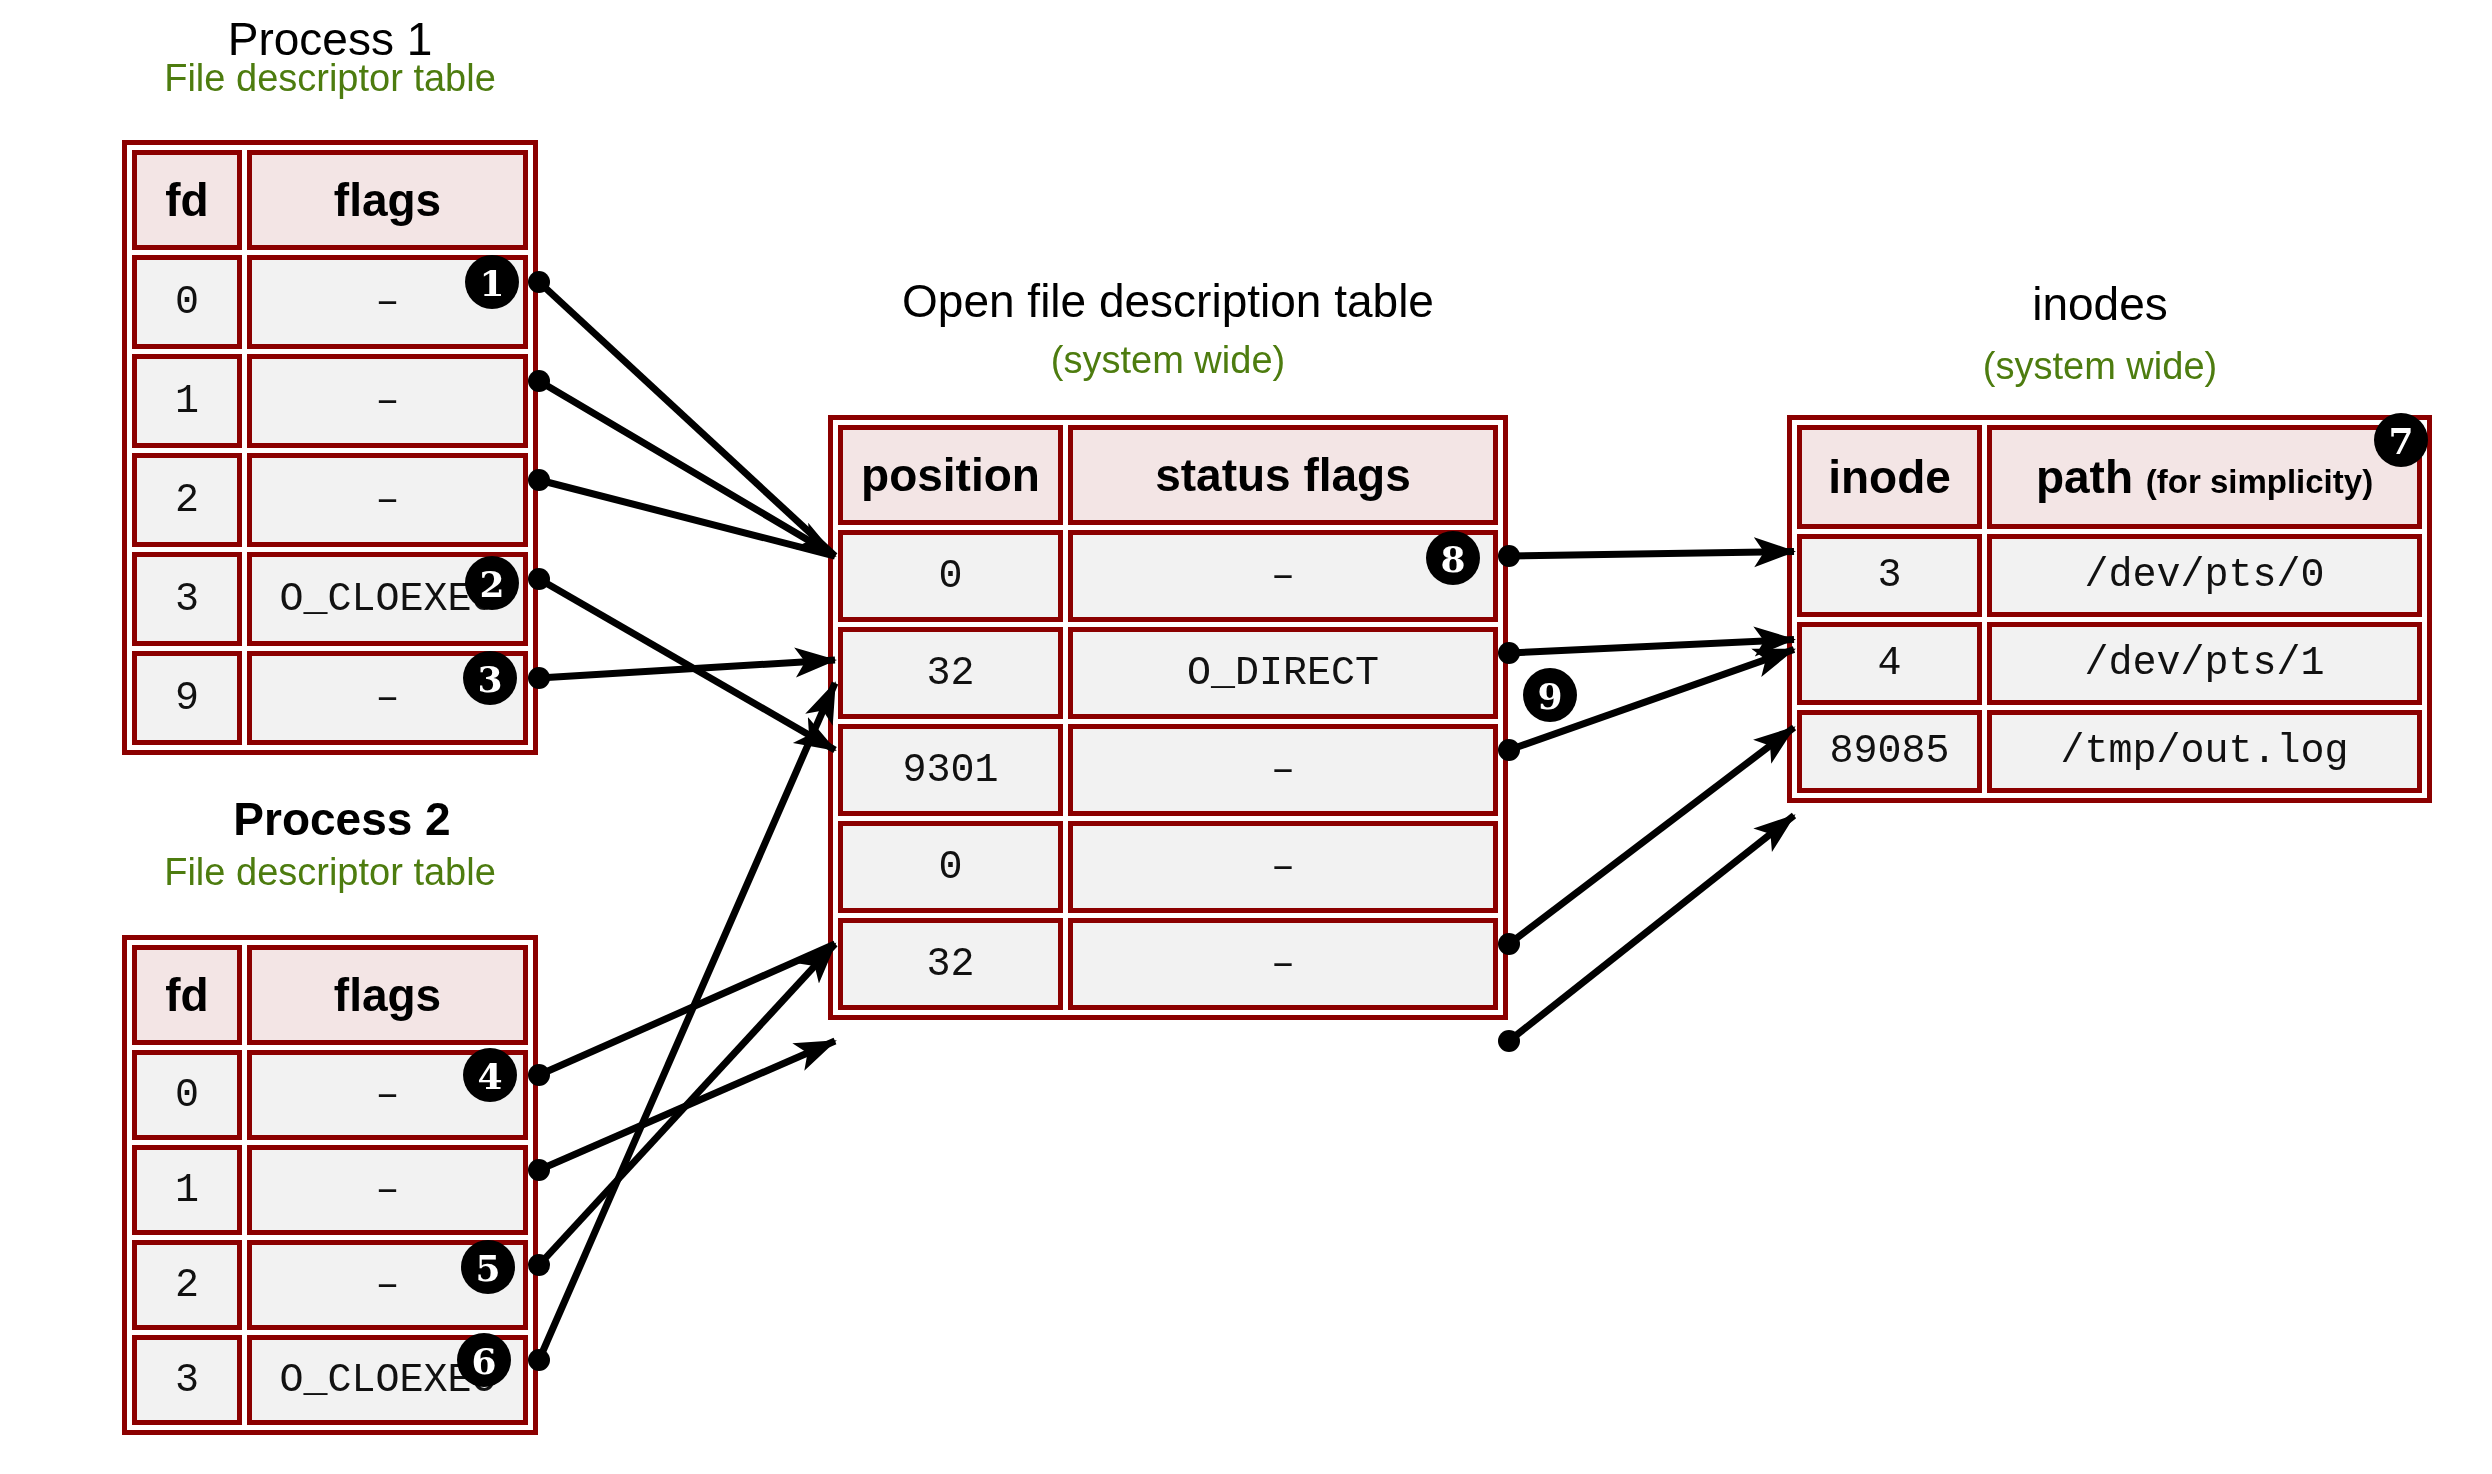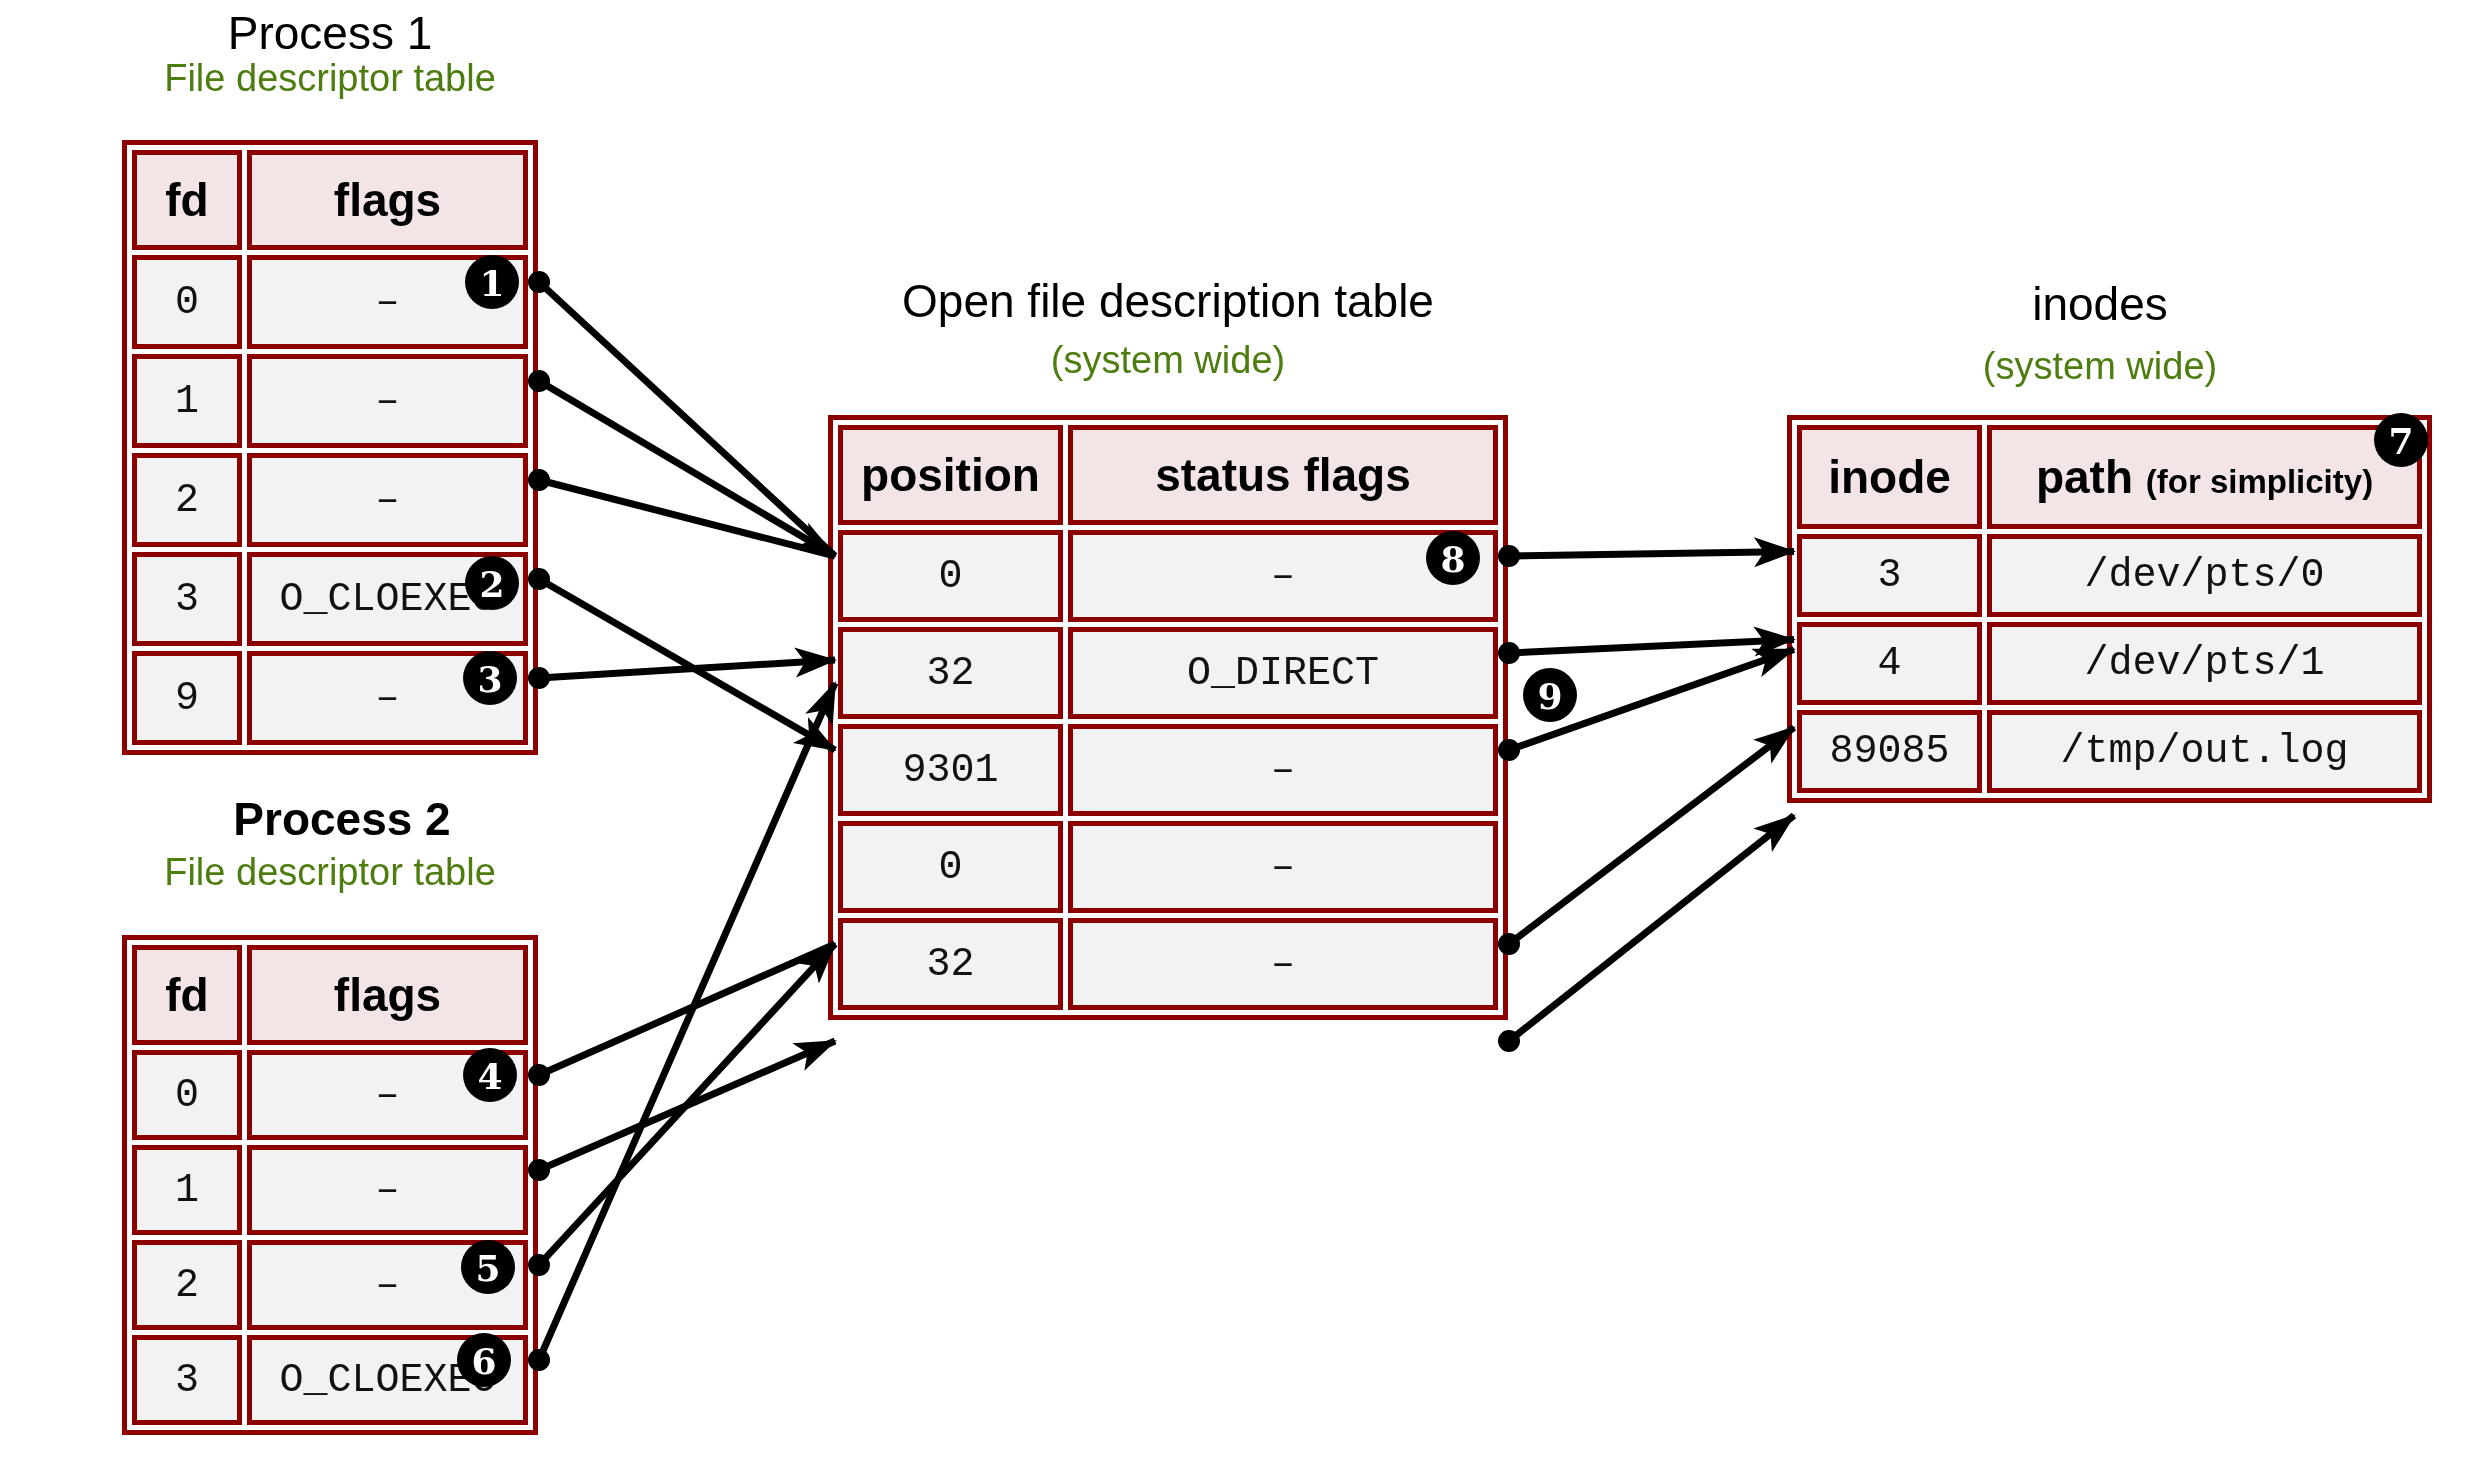--- a/index.html
+++ b/index.html
@@ -60,21 +60,21 @@
   .badge{
     position:absolute;z-index:6;width:54px;height:54px;border-radius:50%;
     background:#000;color:#fff;text-align:center;line-height:56px;
     font-family:"DejaVu Serif",serif;font-weight:bold;font-size:36px;
     transform:translate(-50%,-50%);
   }
 </style>
 </head>
 <body>
 
-<div class="title" style="left:30px;top:8px;">Process 1</div>
+<div class="title" style="left:30px;top:14px;">Process 1</div>
 <div class="subtitle" style="left:30px;top:58px;">File descriptor table</div>
 
 <div class="title" style="left:42px;top:794px;font-weight:bold;">Process 2</div>
 <div class="subtitle" style="left:30px;top:852px;">File descriptor table</div>
 
 <div class="title" style="left:868px;top:276px;">Open file description table</div>
 <div class="subtitle" style="left:868px;top:340px;">(system wide)</div>
 
 <div class="title" style="left:1800px;top:279px;">inodes</div>
 <div class="subtitle" style="left:1800px;top:346px;">(system wide)</div>

